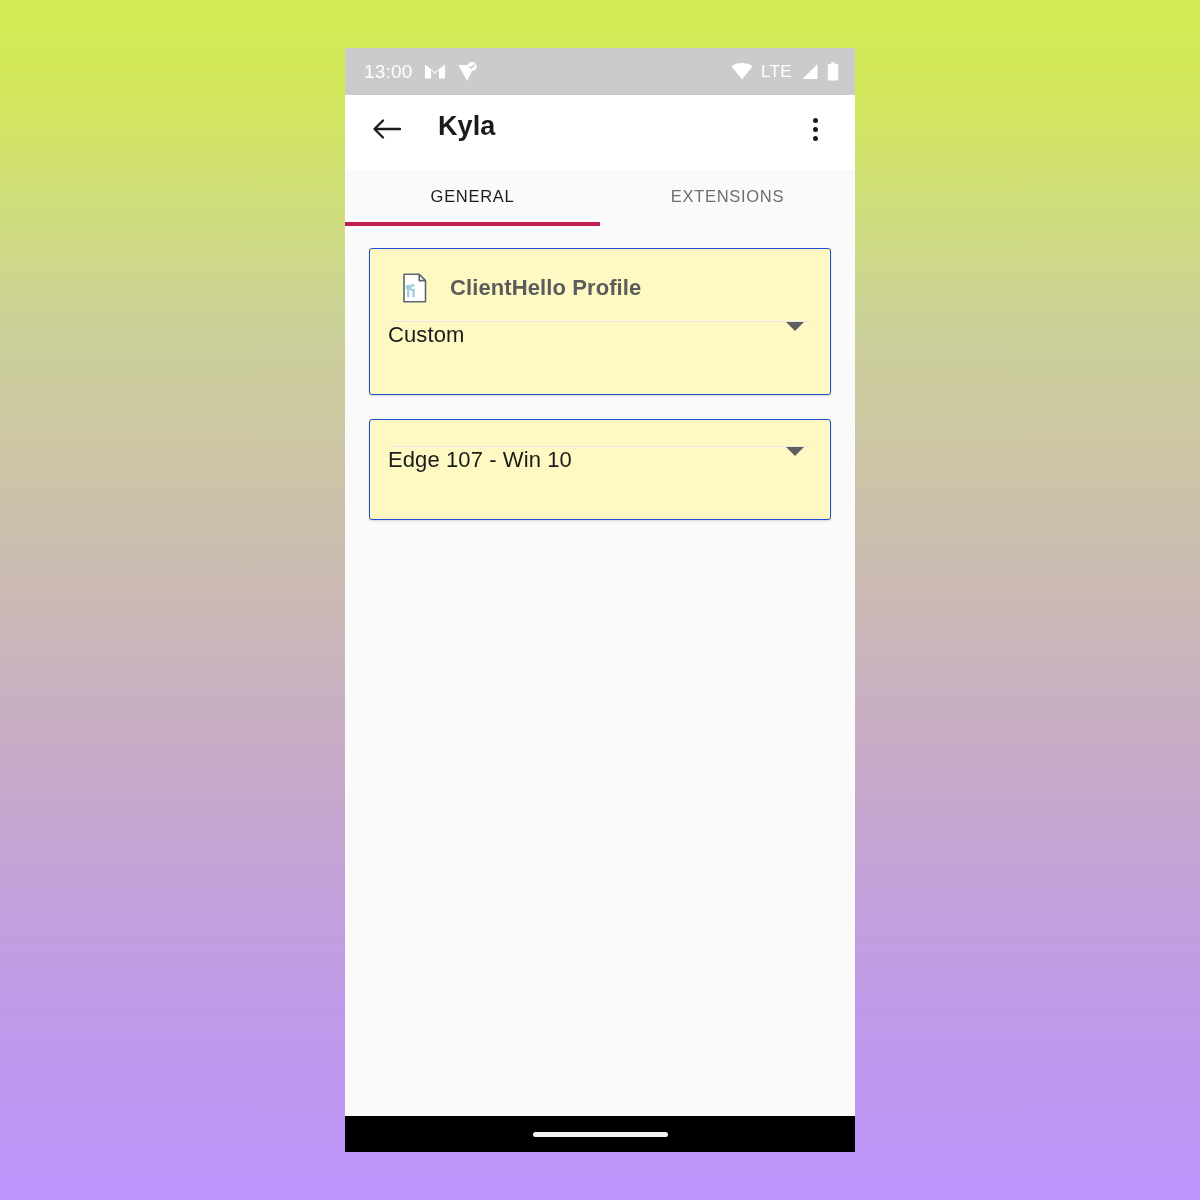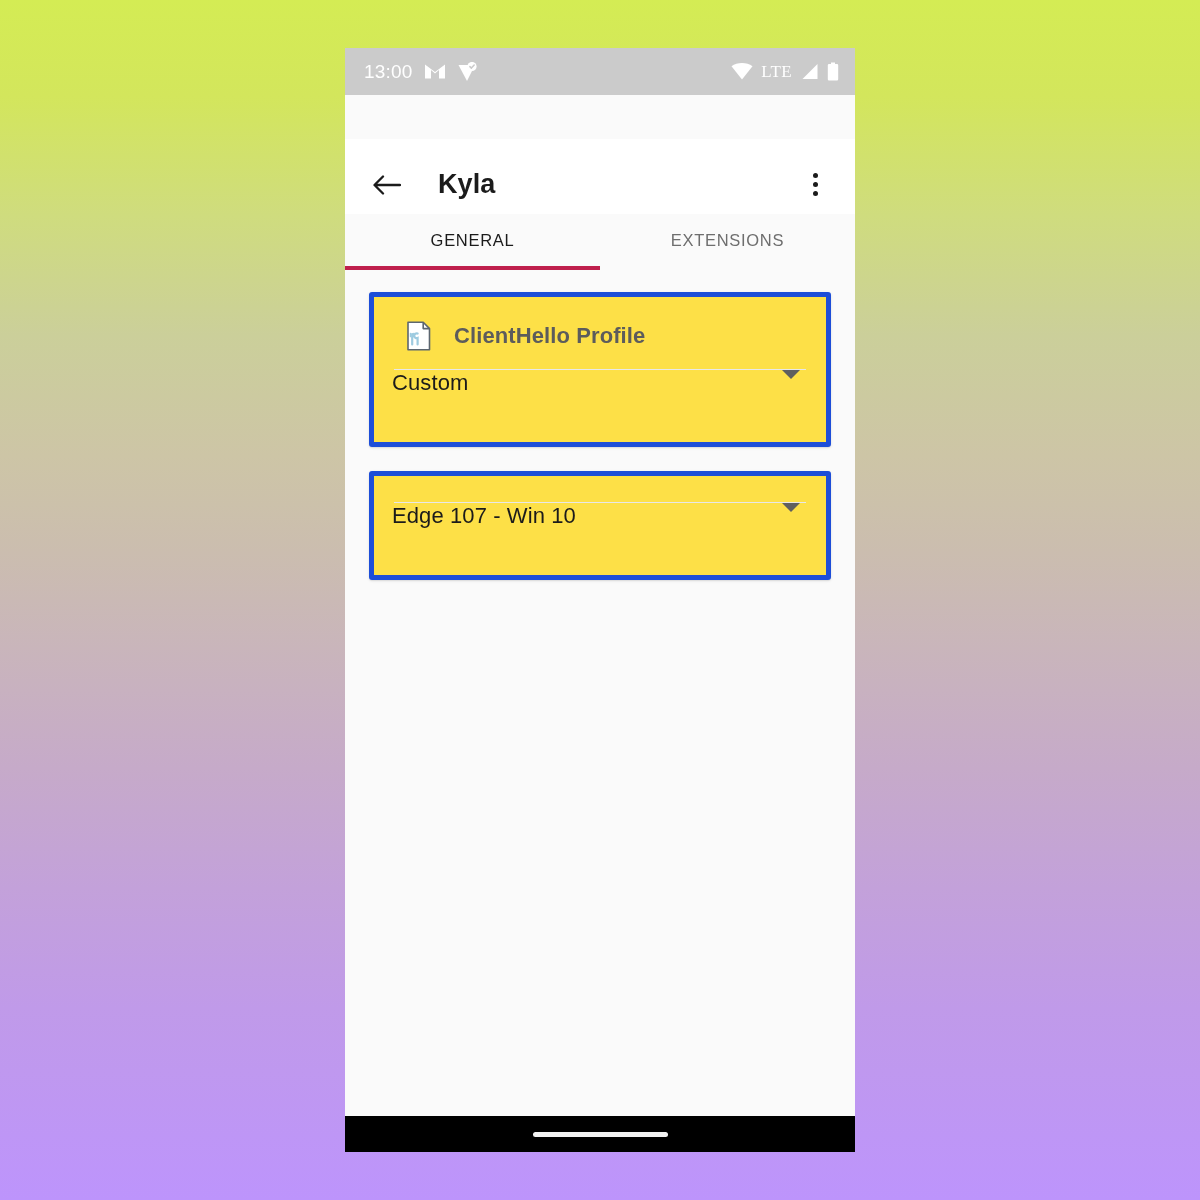--- a/index.html
+++ b/index.html
@@ -66,33 +66,30 @@
     margin-left: auto;
     display: flex;
     align-items: center;
     gap: 8px;
   }
   .lte-text {
     color: #ffffff;
     font-size: 17px;
     letter-spacing: 0.4px;
     line-height: 1;
-    font-family: Liberation Serif, serif;
   }
   .sicon { display: block; }
 
   
   .app-bar {
     height: 75px;
     background: #ffffff;
     display: flex;
-    align-items: center;
     padding: 16px 22px 0 24px;
     flex: 0 0 auto;
-    margin-top: 44px;
   }
   .back-btn {
     width: 36px;
     height: 36px;
     display: flex;
     align-items: center;
     justify-content: center;
     cursor: pointer;
     flex: 0 0 auto;
   }
@@ -158,22 +155,22 @@
     flex: 1 1 auto;
     background: #fafafa;
     padding: 22px 24px 0 24px;
     display: flex;
     flex-direction: column;
     gap: 24px;
     overflow: hidden;
   }
 
   .card {
-    background: #fde047;
-    border: 5px solid #1d4ed8;
+    background: #fef9c3;
+    border: 1px solid #1d4ed8;
     border-radius: 3px;
     box-shadow: 0 1px 3px rgba(0,0,0,0.10), 0 1px 1px rgba(0,0,0,0.05);
     padding: 16px 0 10px 0;
   }
   .card-header {
     display: flex;
     align-items: center;
     padding: 0 24px 0 30px;
     height: 46px;
   }

